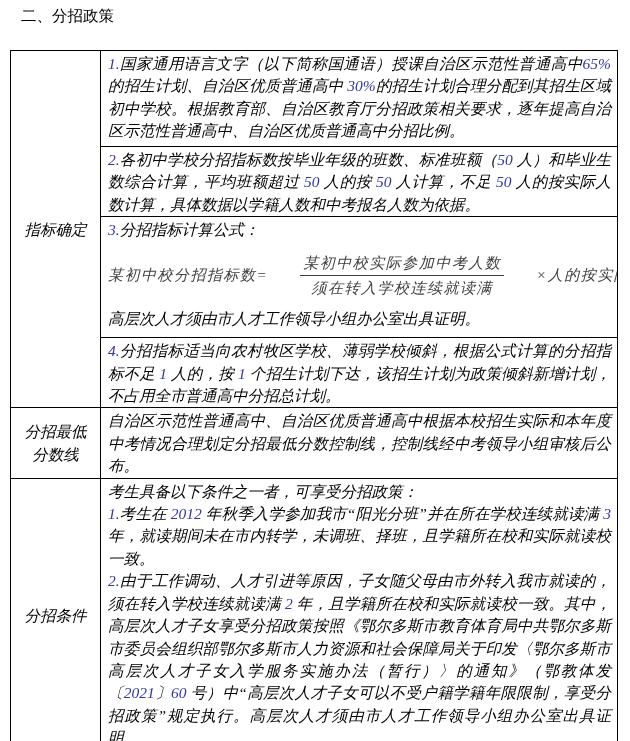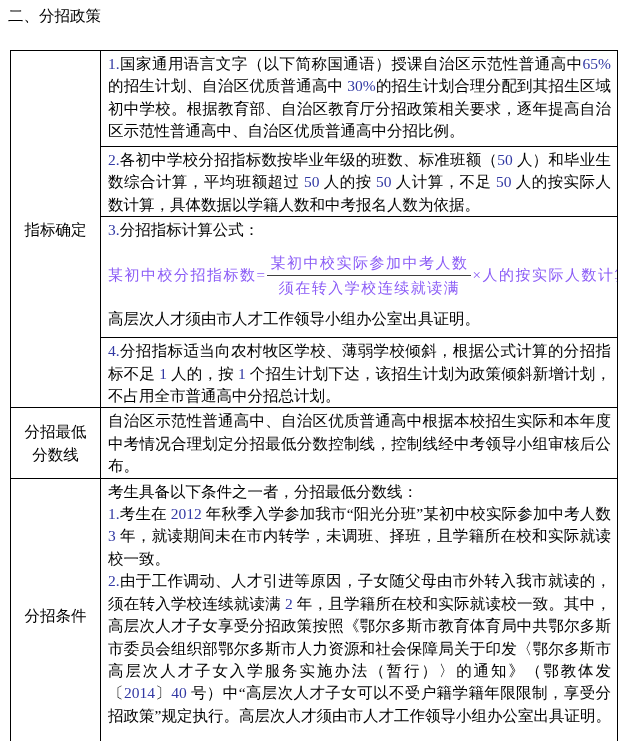--- a/index.html
+++ b/index.html
@@ -4,49 +4,49 @@
 <style>
   * { box-sizing: border-box; }
   html, body { margin: 0; padding: 0; }
   body {
     width: 630px; height: 741px; overflow: hidden;
     background: #ffffff; color: #000000;
     font-family: "Liberation Serif", "DejaVu Serif", serif;
     position: relative;
   }
   .doc-title {
-    position: absolute; left: 8px; top: 6px;
+    position: absolute; left: 21px; top: 6px;
     font-size: 15.5px; line-height: 20px; white-space: nowrap;
   }
   table.policy-table {
     position: absolute; left: 10px; top: 50px;
     width: 607px; border-collapse: collapse; table-layout: fixed;
   }
-  td { border: 1px solid #000000; vertical-align: top; overflow: hidden; }
+  td { border: 1px solid #000000; vertical-align: top; overflow: hidden; font-style: italic; }
   td.hdr {
     width: 90px; text-align: center; vertical-align: middle;
     font-size: 15.5px; line-height: 23px; padding: 2px 11px;
   }
   td.cell {
     width: 517px; font-size: 15.5px; line-height: 22.4px;
     padding: 2px 6px 0 7px; text-align: justify;
   }
   td.cell p { margin: 0; }
   tr.r11 td { height: 96px; }
   tr.r12 td { height: 63px; }
   tr.r13 td { height: 121px; }
   tr.r14 td { height: 62px; }
   tr.r2  td { height: 69px; }
   tr.r3  td { height: 274px; }
   .num { color: #3138a3; }
   .formula {
     display: flex; align-items: center;
     margin: 10px 0 9px 0;
-    color: #8b5cf6; font-size: 15px; letter-spacing: 1.5px;
-    white-space: nowrap; text-align: left;
+    color: #404040; font-size: 15px; letter-spacing: 1.5px;
+    white-space: nowrap; text-align: left; gap: 31px;
   }
   .frac { display: inline-flex; flex-direction: column; text-align: center; margin: 0 1px; }
   .frac .nume { padding: 0 3px 1px 3px; border-bottom: 1.5px solid #3f3f3f; text-align: right; }
   .frac .deno { padding-top: 1px; }
 </style>
 </head>
 <body>
 
 <div class="doc-title">二、分招政策</div>
 
@@ -84,20 +84,20 @@
     </tr>
     <tr class="r2">
       <td class="hdr">分招最低分数线</td>
       <td class="cell">
         <p><span>自治区示范性普通高中、自治区优质普通高中根据本校招生实际和本年度中考情况合理划定分招最低分数控制线，控制线经中考领导小组审核后公布。</span></p>
       </td>
     </tr>
     <tr class="r3">
       <td class="hdr">分招条件</td>
       <td class="cell">
-        <p><span>考生具备以下条件之一者，分招最低分数线：</span></p>
-        <p><span class="num">1.</span><span>考生在 </span><span class="num">2012</span><span> 年秋季入学参加我市“阳光分班”某初中校实际参加中考人数 </span><span class="num">3</span><span> 年，就读期间未在市内转学，未调班、择班，且学籍所在校和实际就读校一致。</span></p>
-        <p><span class="num">2.</span><span>由于工作调动、人才引进等原因，子女随父母由市外转入我市就读的，须在转入学校连续就读满 </span><span class="num">2</span><span> 年，且学籍所在校和实际就读校一致。其中，高层次人才子女享受分招政策按照《鄂尔多斯市教育体育局中共鄂尔多斯市委员会组织部鄂尔多斯市人力资源和社会保障局关于印发〈鄂尔多斯市高层次人才子女入学服务实施办法（暂行）〉的通知》（鄂教体发〔</span><span class="num">2014</span><span>〕</span><span class="num">40</span><span> 号）中“高层次人才子女可以不受户籍学籍年限限制，享受分招政策”规定执行。高层次人才须由市人才工作领导小组办公室出具证明。</span></p>
+        <p><span>考生具备以下条件之一者，可享受分招政策：</span></p>
+        <p><span class="num">1.</span><span>考生在 </span><span class="num">2012</span><span> 年秋季入学参加我市“阳光分班”并在所在学校连续就读满 </span><span class="num">3</span><span> 年，就读期间未在市内转学，未调班、择班，且学籍所在校和实际就读校一致。</span></p>
+        <p><span class="num">2.</span><span>由于工作调动、人才引进等原因，子女随父母由市外转入我市就读的，须在转入学校连续就读满 </span><span class="num">2</span><span> 年，且学籍所在校和实际就读校一致。其中，高层次人才子女享受分招政策按照《鄂尔多斯市教育体育局中共鄂尔多斯市委员会组织部鄂尔多斯市人力资源和社会保障局关于印发〈鄂尔多斯市高层次人才子女入学服务实施办法（暂行）〉的通知》（鄂教体发〔</span><span class="num">2021</span><span>〕</span><span class="num">60</span><span> 号）中“高层次人才子女可以不受户籍学籍年限限制，享受分招政策”规定执行。高层次人才须由市人才工作领导小组办公室出具证明。</span></p>
       </td>
     </tr>
 
   </tbody>
 </table>
 
 </body></html>

